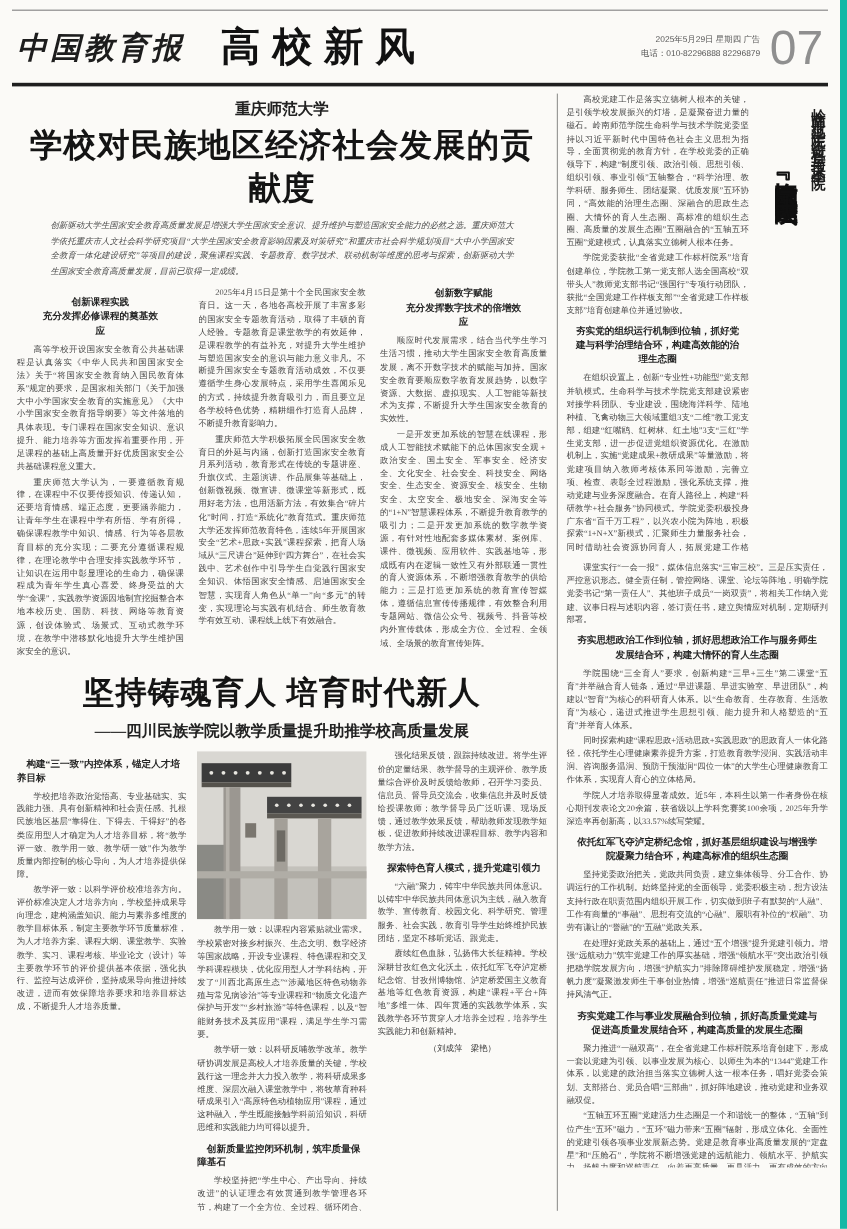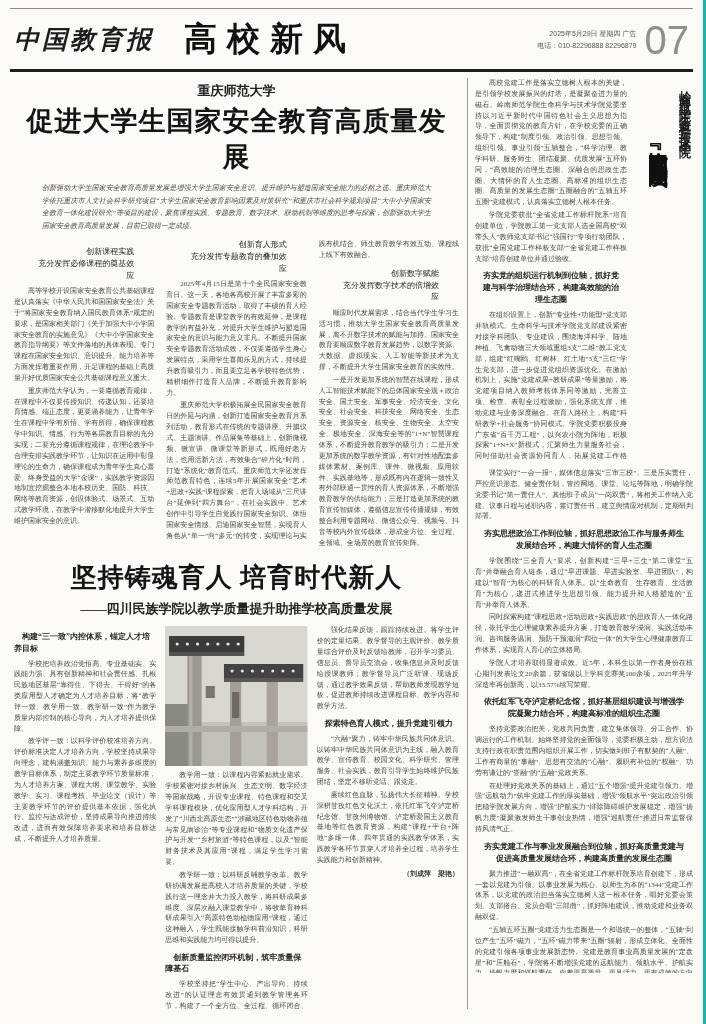--- a/index.html
+++ b/index.html
@@ -5,21 +5,21 @@
   * { margin:0; padding:0; box-sizing:border-box; }
   html,body { width:706px; }
   body {
     width:706px; height:1024px;
     background:#e9e7e2;
     font-family:"Liberation Serif","DejaVu Serif",serif;
   }
   .page {
     position:relative; width:706px; height:1024px;
     background:#fbfaf7; overflow:hidden; color:#3c3c3c;
-    border-right:3px solid #14b8a6;
+    border-right:6px solid #14b8a6;
   }
   
   .hairline-top { border-top:1px solid #8a8a8a; margin:8px 10px 0; }
   .head { display:flex; align-items:center; padding:8px 14px 4px; }
   .masthead {
     width:170px; font-style:italic; font-weight:700; font-size:25px;
     letter-spacing:3px; color:#1d1d1d;
   }
   .section-title {
     flex:1; text-align:left; font-size:33px; font-weight:700;
@@ -35,36 +35,36 @@
   .rule-thick { border-top:3px solid #1f1f1f; margin:3px 10px 0; }
 
   
   .content { display:flex; padding:6px 10px 0 14px; gap:8px; }
   .left-col { width:446px; }
   .right-col { width:226px; border-left:1px solid #9a9a98; padding-left:7px; }
 
   
   p { text-indent:2em; margin-bottom:2px; }
   .bodytext { font-size:7px; line-height:1.55; text-align:justify; color:#474747; }
-  .byline { text-align:right; font-weight:700; text-indent:0; margin-top:3px; color:#333; }
+  .byline { text-align:center; font-weight:400; text-indent:0; margin-top:3px; color:#333; }
 
   
   .kicker { text-align:center; font-size:13px; font-weight:700; margin-top:4px; color:#222; }
   .headline1 { text-align:center; font-size:27px; font-weight:700; letter-spacing:1px;
     margin:3px 0 7px; color:#141414; }
   .lede {
     font-size:7px; font-style:italic; color:#4a4a4a; padding:0 28px;
     text-align:justify; line-height:1.8;
   }
   .body1 {
     margin-top:7px; column-count:3; column-gap:12px;
     height:312px; overflow:hidden;
   }
   .subhead {
-    font-weight:400; text-align:right; font-size:8px; margin:7px 20px 5px;
+    font-weight:700; text-align:center; font-size:8px; margin:7px 20px 5px;
     text-indent:0; color:#262626; line-height:1.45; break-inside:avoid;
   }
   .subhead .sh-line { display:block; }
 
   
   .headline2 { text-align:center; font-size:26px; font-weight:700; letter-spacing:1px;
     margin-top:9px; color:#141414; }
   .subtitle2 { text-align:center; font-size:13px; font-weight:700; margin:5px 0 7px; color:#222; }
   .body2 { display:flex; gap:9px; height:384px; overflow:hidden; }
   .body2 .col { flex:1; overflow:hidden; }
@@ -112,35 +112,31 @@
   </div>
 
   <div class="rule-thick"></div>
 
   <div class="content">
 
     <div class="left-col">
 
       <div>
         <div class="kicker">重庆师范大学</div>
-        <div class="headline1">促进大学生国家安全教育高质量发展</div>
+        <div class="headline1">学校对民族地区经济社会发展的贡献度</div>
         <div class="lede bodytext">创新驱动大学生国家安全教育高质量发展是增强大学生国家安全意识、提升维护与塑造国家安全能力的必然之选。重庆师范大学依托重庆市人文社会科学研究项目“大学生国家安全教育影响因素及对策研究”和重庆市社会科学规划项目“大中小学国家安全教育一体化建设研究”等项目的建设，聚焦课程实践、专题教育、数字技术、联动机制等维度的思考与探索，创新驱动大学生国家安全教育高质量发展，目前已取得一定成绩。</div>
 
         <div class="body1 bodytext">
           <div class="subhead">
             <span class="sh-line">创新课程实践</span>
             <span class="sh-line">充分发挥必修课程的奠基效应</span>
           </div>
           <p>高等学校开设国家安全教育公共基础课程是认真落实《中华人民共和国国家安全法》关于“将国家安全教育纳入国民教育体系”规定的要求，是国家相关部门《关于加强大中小学国家安全教育的实施意见》《大中小学国家安全教育指导纲要》等文件落地的具体表现。专门课程在国家安全知识、意识提升、能力培养等方面发挥着重要作用，开足课程的基础上高质量开好优质国家安全公共基础课程意义重大。</p>
           <p>重庆师范大学认为，一要遵循教育规律，在课程中不仅要传授知识、传递认知，还要培育情感、端正态度，更要涵养能力，让青年学生在课程中学有所悟、学有所得，确保课程教学中知识、情感、行为等各层教育目标的充分实现；二要充分遵循课程规律，在理论教学中合理安排实践教学环节，让知识在运用中彰显理论的生命力，确保课程成为青年学生真心喜爱、终身受益的大学“金课”，实践教学资源因地制宜挖掘整合本地本校历史、国防、科技、网络等教育资源，创设体验式、场景式、互动式教学环境，在教学中潜移默化地提升大学生维护国家安全的意识。</p>
 
-          <div class="subhead">
-            <span class="sh-line">创新育人形式</span>
-            <span class="sh-line">充分发挥专题教育的叠加效应</span>
-          </div>
           <p>2025年4月15日是第十个全民国家安全教育日。这一天，各地各高校开展了丰富多彩的国家安全专题教育活动，取得了丰硕的育人经验。专题教育是课堂教学的有效延伸，是课程教学的有益补充，对提升大学生维护与塑造国家安全的意识与能力意义非凡。不断提升国家安全专题教育活动成效，不仅要遵循学生身心发展特点，采用学生喜闻乐见的方式，持续提升教育吸引力，而且要立足各学校特色优势，精耕细作打造育人品牌，不断提升教育影响力。</p>
           <p>重庆师范大学积极拓展全民国家安全教育日的外延与内涵，创新打造国家安全教育月系列活动，教育形式在传统的专题讲座、升旗仪式、主题演讲、作品展集等基础上，创新微视频、微宣讲、微课堂等新形式，既用好老方法，也用活新方法，有效集合“碎片化”时间，打造“系统化”教育范式。重庆师范大学还发挥师范教育特色，连续5年开展国家安全“艺术+思政+实践”课程探索，把育人场域从“三尺讲台”延伸到“四方舞台”，在社会实践中、艺术创作中引导学生自觉践行国家安全知识、体悟国家安全情感、启迪国家安全智慧，实现育人角色从“单一”向“多元”的转变，实现理论与实践有机结合、师生教育教学有效互动、课程线上线下有效融合。</p>
 
           <div class="subhead">
             <span class="sh-line">创新数字赋能</span>
             <span class="sh-line">充分发挥数字技术的倍增效应</span>
           </div>
           <p>顺应时代发展需求，结合当代学生学习生活习惯，推动大学生国家安全教育高质量发展，离不开数字技术的赋能与加持。国家安全教育要顺应数字教育发展趋势，以数字资源、大数据、虚拟现实、人工智能等新技术为支撑，不断提升大学生国家安全教育的实效性。</p>
           <p>一是开发更加系统的智慧在线课程，形成人工智能技术赋能下的总体国家安全观＋政治安全、国土安全、军事安全、经济安全、文化安全、社会安全、科技安全、网络安全、生态安全、资源安全、核安全、生物安全、太空安全、极地安全、深海安全等的“1+N”智慧课程体系，不断提升教育教学的吸引力；二是开发更加系统的数字教学资源，有针对性地配套多媒体素材、案例库、课件、微视频、应用软件、实践基地等，形成既有内在逻辑一致性又有外部联通一贯性的育人资源体系，不断增强教育教学的供给能力；三是打造更加系统的教育宣传智媒体，遵循信息宣传传播规律，有效整合利用专题网站、微信公众号、视频号、抖音等校内外宣传载体，形成全方位、全过程、全领域、全场景的教育宣传矩阵。</p>
 

